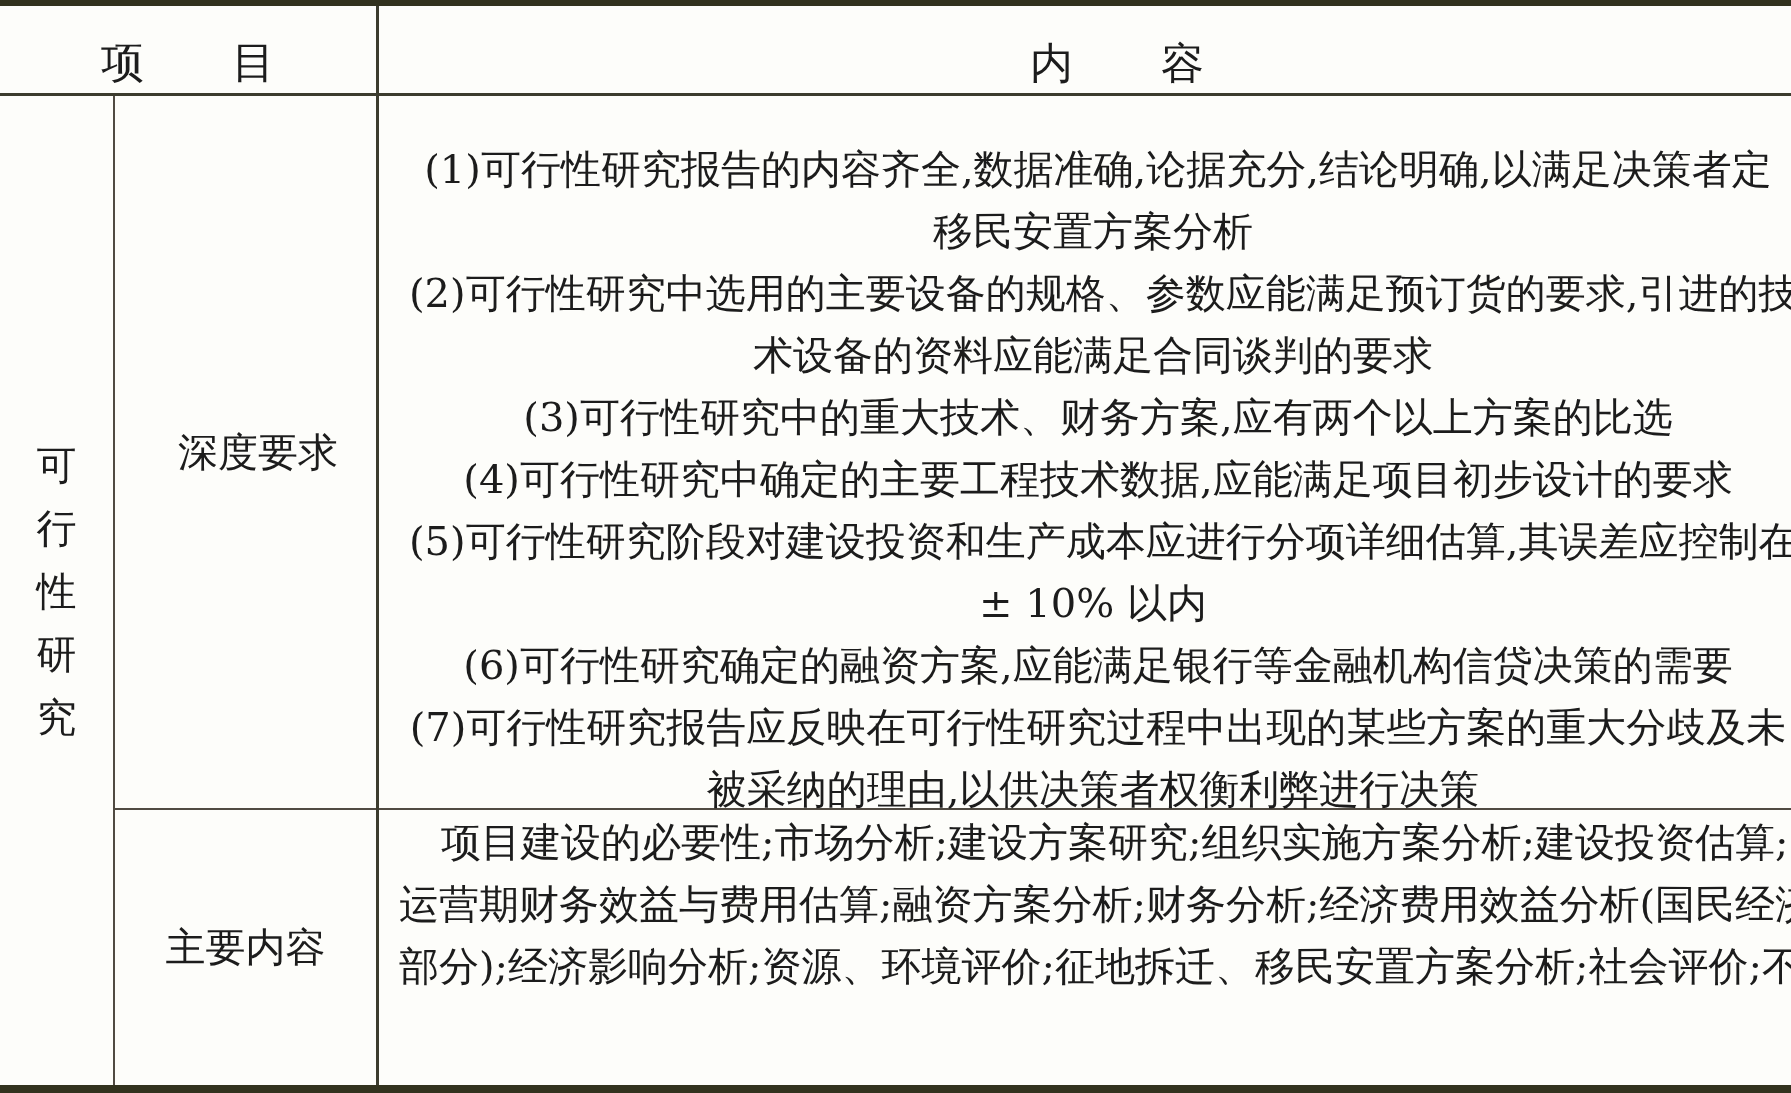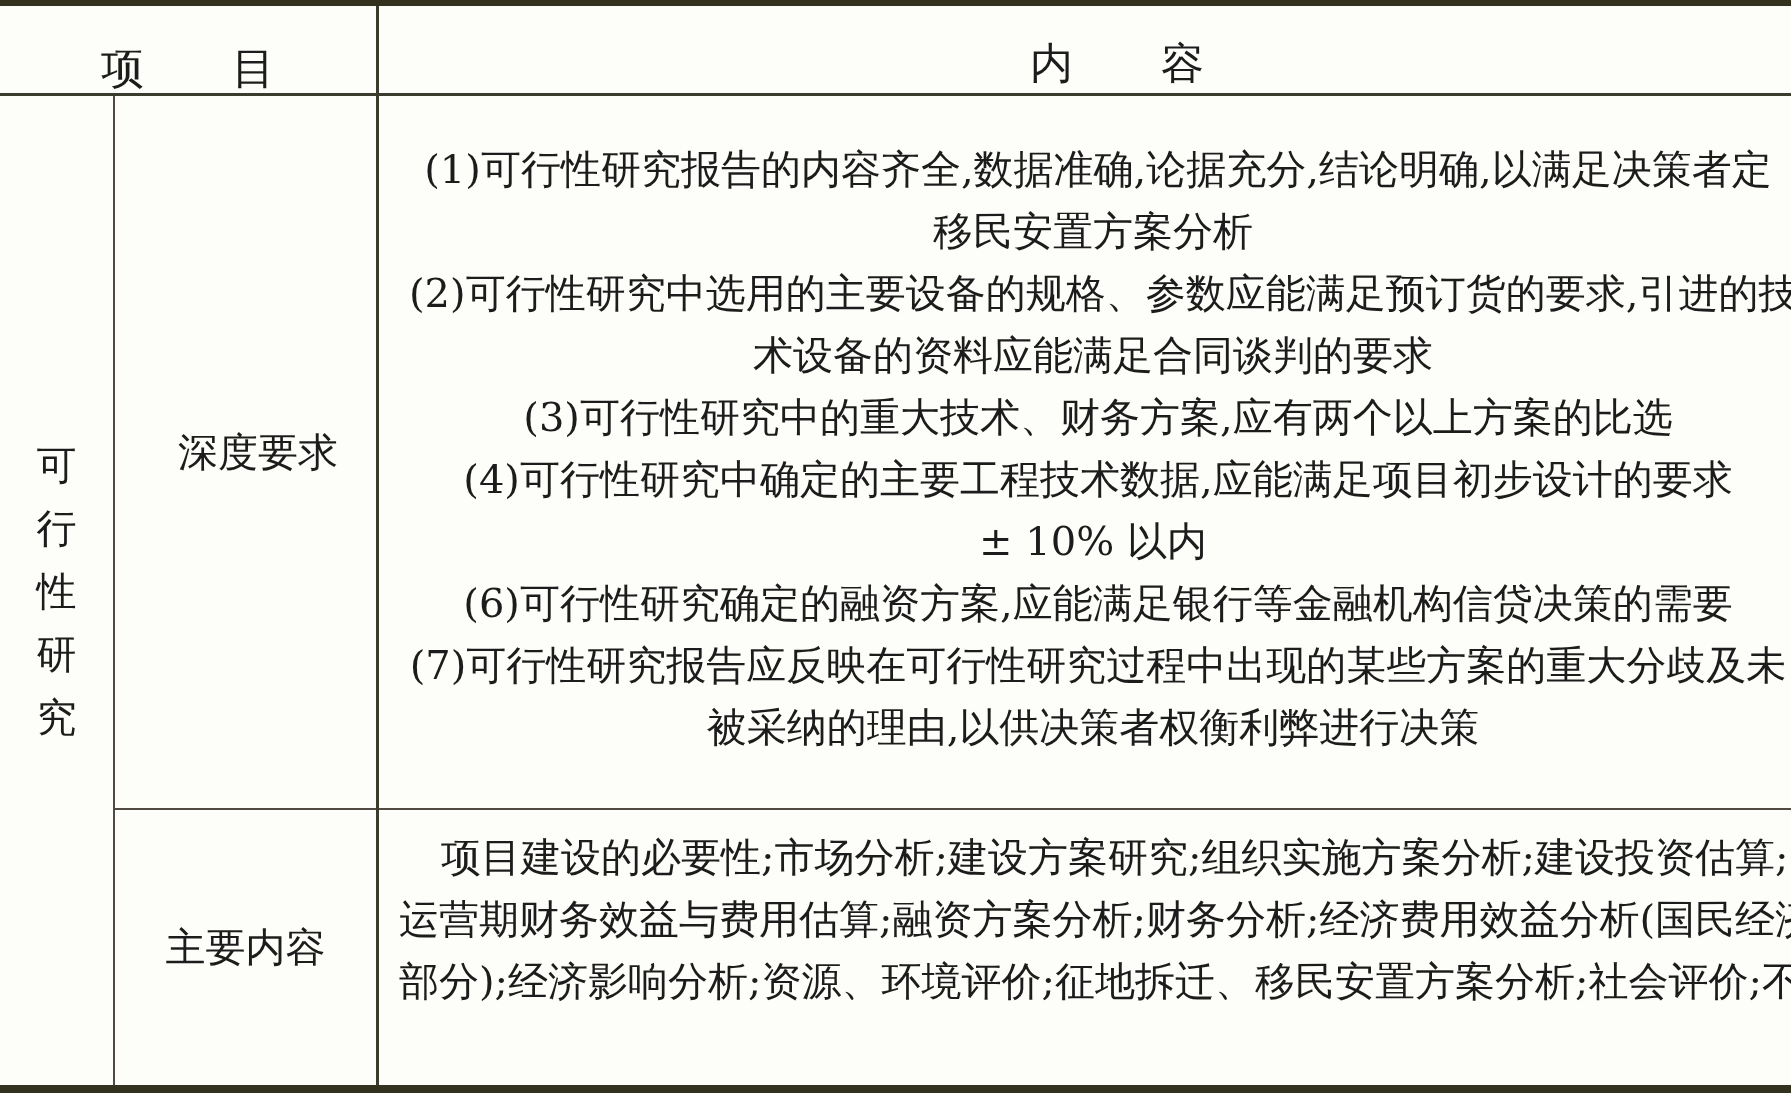--- a/index.html
+++ b/index.html
@@ -43,21 +43,21 @@
 <div id="stage">
 
   <div class="rule h" style="top:0;height:6px;background:var(--border-heavy);"></div>
   <div class="rule h" style="top:93px;height:3px;background:var(--border-medium);"></div>
   <div class="rule" style="left:113px;top:808px;width:1678px;height:2px;background:var(--border-light);"></div>
   <div class="rule h" style="top:1085px;height:8px;background:var(--border-heavy);"></div>
 
   <div class="rule" style="left:113px;top:96px;width:2px;height:989px;background:var(--border-light);"></div>
   <div class="rule" style="left:376px;top:6px;width:3px;height:1079px;background:var(--border-medium);"></div>
 
-  <div class="cell vcenter header-cell" style="left:0;top:12px;width:376px;height:113px;justify-content:center;">
+  <div class="cell vcenter header-cell" style="left:0;top:6px;width:376px;height:113px;justify-content:center;">
     <span class="spread">项目</span>
   </div>
   <div class="cell vcenter header-cell" style="left:379px;top:6px;width:1476px;height:87px;align-items:flex-end;">
     <span class="spread">内容</span>
   </div>
 
   <div class="cell group-cell" style="left:0;top:96px;width:113px;height:989px;">
       <div>可</div>
       <div>行</div>
       <div>性</div>
@@ -68,28 +68,29 @@
   <div class="cell vcenter label-cell" style="left:115px;top:96px;width:286px;height:712px;">
     <span>深度要求</span>
   </div>
   <div class="cell content-cell" style="left:379px;top:96px;width:1412px;height:712px;padding-top:42px;text-align:center;">
       <div class="tline ind1">(1)可行性研究报告的内容齐全,数据准确,论据充分,结论明确,以满足决策者定</div>
       <div class="tline">移民安置方案分析</div>
       <div class="tline ind1">(2)可行性研究中选用的主要设备的规格、参数应能满足预订货的要求,引进的技</div>
       <div class="tline">术设备的资料应能满足合同谈判的要求</div>
       <div class="tline ind1">(3)可行性研究中的重大技术、财务方案,应有两个以上方案的比选</div>
       <div class="tline ind1">(4)可行性研究中确定的主要工程技术数据,应能满足项目初步设计的要求</div>
+      <div class="tline ind1">(5)可行性研究阶段对建设投资和生产成本应进行分项详细估算,其误差应控制在</div>
       <div class="tline">± 10% 以内</div>
       <div class="tline ind1">(6)可行性研究确定的融资方案,应能满足银行等金融机构信贷决策的需要</div>
       <div class="tline ind1">(7)可行性研究报告应反映在可行性研究过程中出现的某些方案的重大分歧及未</div>
       <div class="tline">被采纳的理由,以供决策者权衡利弊进行决策</div>
     </div>
 
   <div class="cell vcenter label-cell" style="left:115px;top:810px;width:261px;height:275px;border-radius:7px;">
     <span>主要内容</span>
   </div>
-  <div class="cell content-cell" style="left:379px;top:810px;width:1412px;height:275px;padding-top:16px;">
+  <div class="cell content-cell" style="left:379px;top:810px;width:1412px;height:275px;padding-top:1px;">
       <div class="tline ind2">项目建设的必要性;市场分析;建设方案研究;组织实施方案分析;建设投资估算;</div>
       <div class="tline">运营期财务效益与费用估算;融资方案分析;财务分析;经济费用效益分析(国民经济</div>
       <div class="tline">部分);经济影响分析;资源、环境评价;征地拆迁、移民安置方案分析;社会评价;不确</div>
     </div>
 
 </div>
 
 </body></html>

